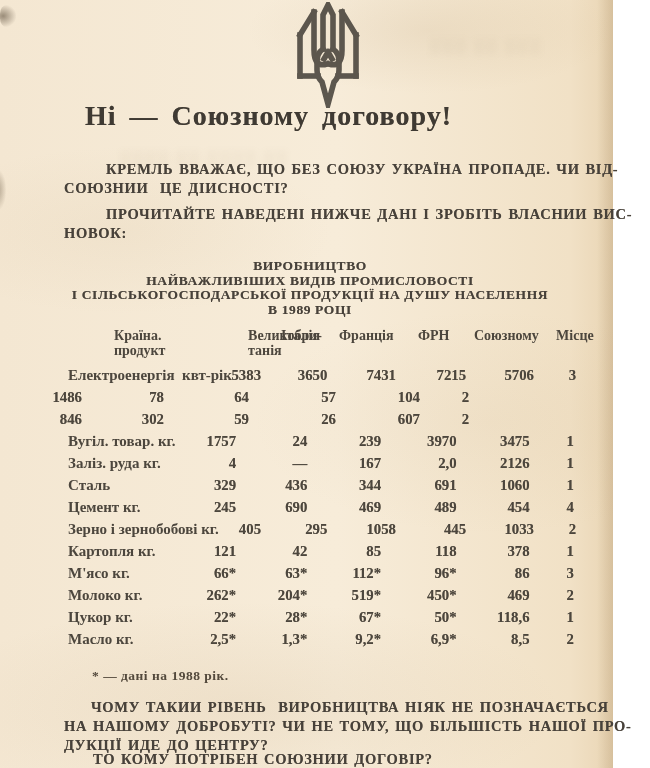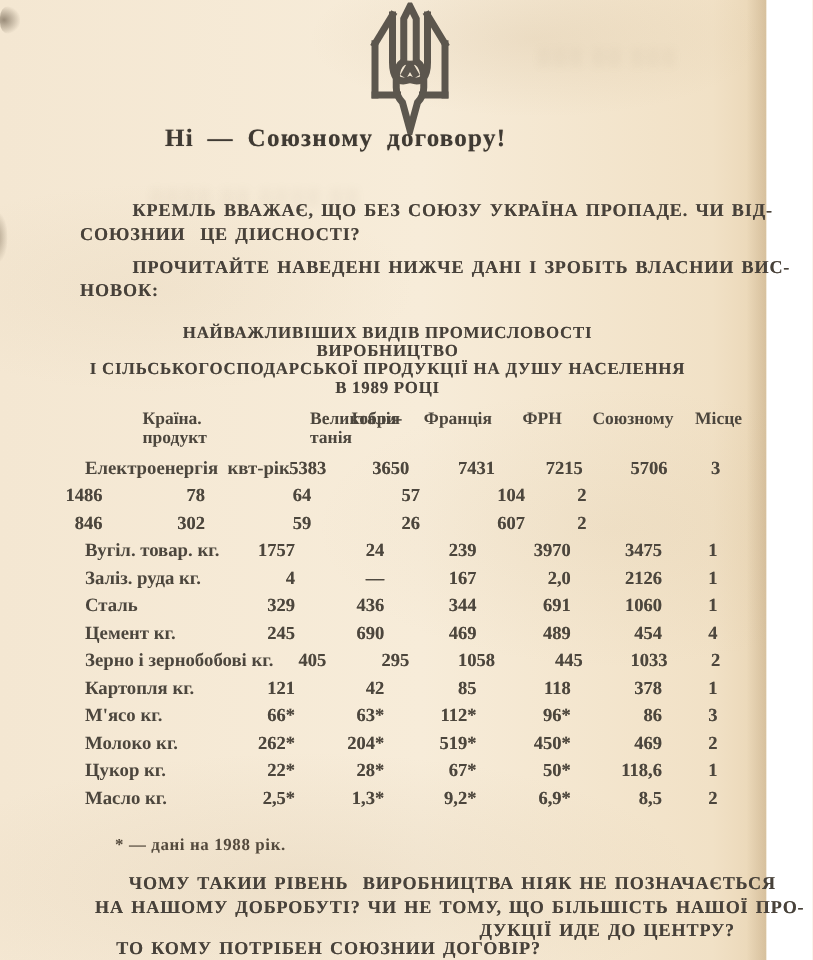--- a/index.html
+++ b/index.html
@@ -33,21 +33,21 @@
   .caps{
     font-weight:bold;font-size:14.5px;line-height:19px;
     letter-spacing:.7px;word-spacing:1.5px;color:#47413a;
     text-shadow:0 0 .5px rgba(70,60,45,.55);
   }
   .indent{padding-left:42px;}
   .indent-sm{padding-left:27px;}
 
   .headline{
     left:0;top:100px;width:537px;text-align:center;
-    font-weight:bold;font-size:20px;letter-spacing:1px;word-spacing:5px;
+    font-weight:bold;font-size:28px;letter-spacing:1px;word-spacing:5px;
     color:#3f3a33;text-shadow:0 0 .6px rgba(60,50,40,.6);
   }
 
   .tbl-title{
     left:40px;top:259px;width:512px;text-align:center;
     font-weight:bold;font-size:13.5px;line-height:14.6px;letter-spacing:.6px;
     color:#47413a;text-shadow:0 0 .5px rgba(70,60,45,.5);
   }
 
   .table{left:40px;top:329px;width:555px;font-weight:bold;color:#4c463d;}
@@ -56,21 +56,21 @@
   .c1{width:42px;}.c2{width:66px;}.c3{width:69px;}.c4{width:71px;}.c5{width:68px;}
   .c6{width:59px;text-align:center;}
   .num{font-size:14.8px;line-height:17px;text-align:right;white-space:nowrap;
     text-shadow:0 0 .4px rgba(70,60,45,.5);}
   .hdr .c-label{padding-left:46px;font-size:14px;line-height:14.5px;}
   .hdr{align-items:flex-start;margin-bottom:9px;}
   .hcell{font-size:14px;line-height:14.5px;text-align:center;white-space:nowrap;overflow:visible;}
   .lbl2{display:block;padding-left:14px;}
   .footnote{left:92px;top:668px;font-weight:bold;font-size:13.5px;letter-spacing:.5px;color:#53493c;}
 
-  .p-why{left:48px;top:698px;width:540px;text-align:right;}
+  .p-why{left:36px;top:698px;width:540px;}
   .p-question{left:65px;top:750px;}
   .tryzub{position:absolute;left:287px;top:2px;}
 </style>
 </head>
 <body>
 
 <div class="paper">
   <div class="smudge-tl"></div>
   <div class="smudge-left"></div>
   <div class="edge-shade"></div>
@@ -102,22 +102,22 @@
     <span class="line indent">КРЕМЛЬ ВВАЖАЄ, ЩО БЕЗ СОЮЗУ УКРАЇНА ПРОПАДЕ. ЧИ ВІД-</span>
     <span class="line">СОЮЗНИИ  ЦЕ ДІИСНОСТІ?</span>
   </div>
 
   <div class="abs caps" style="left:36px;top:205px;width:545px;">
     <span class="line indent">ПРОЧИТАЙТЕ НАВЕДЕНІ НИЖЧЕ ДАНІ І ЗРОБІТЬ ВЛАСНИИ ВИС-</span>
     <span class="line">НОВОК:</span>
   </div>
 
   <div class="abs tbl-title">
+    <span class="line">ВИРОБНИЦТВО</span>
     <span class="line">НАЙВАЖЛИВІШИХ ВИДІВ ПРОМИСЛОВОСТІ</span>
-    <span class="line">ВИРОБНИЦТВО</span>
     <span class="line">І СІЛЬСЬКОГОСПОДАРСЬКОЇ ПРОДУКЦІЇ НА ДУШУ НАСЕЛЕННЯ</span>
     <span class="line">В 1989 РОЦІ</span>
   </div>
 
   <div class="abs table">
     <div class="trow hdr">
       <div class="c-label">
         <span class="line">Країна.</span>
         <span class="line">продукт</span>
       </div>

